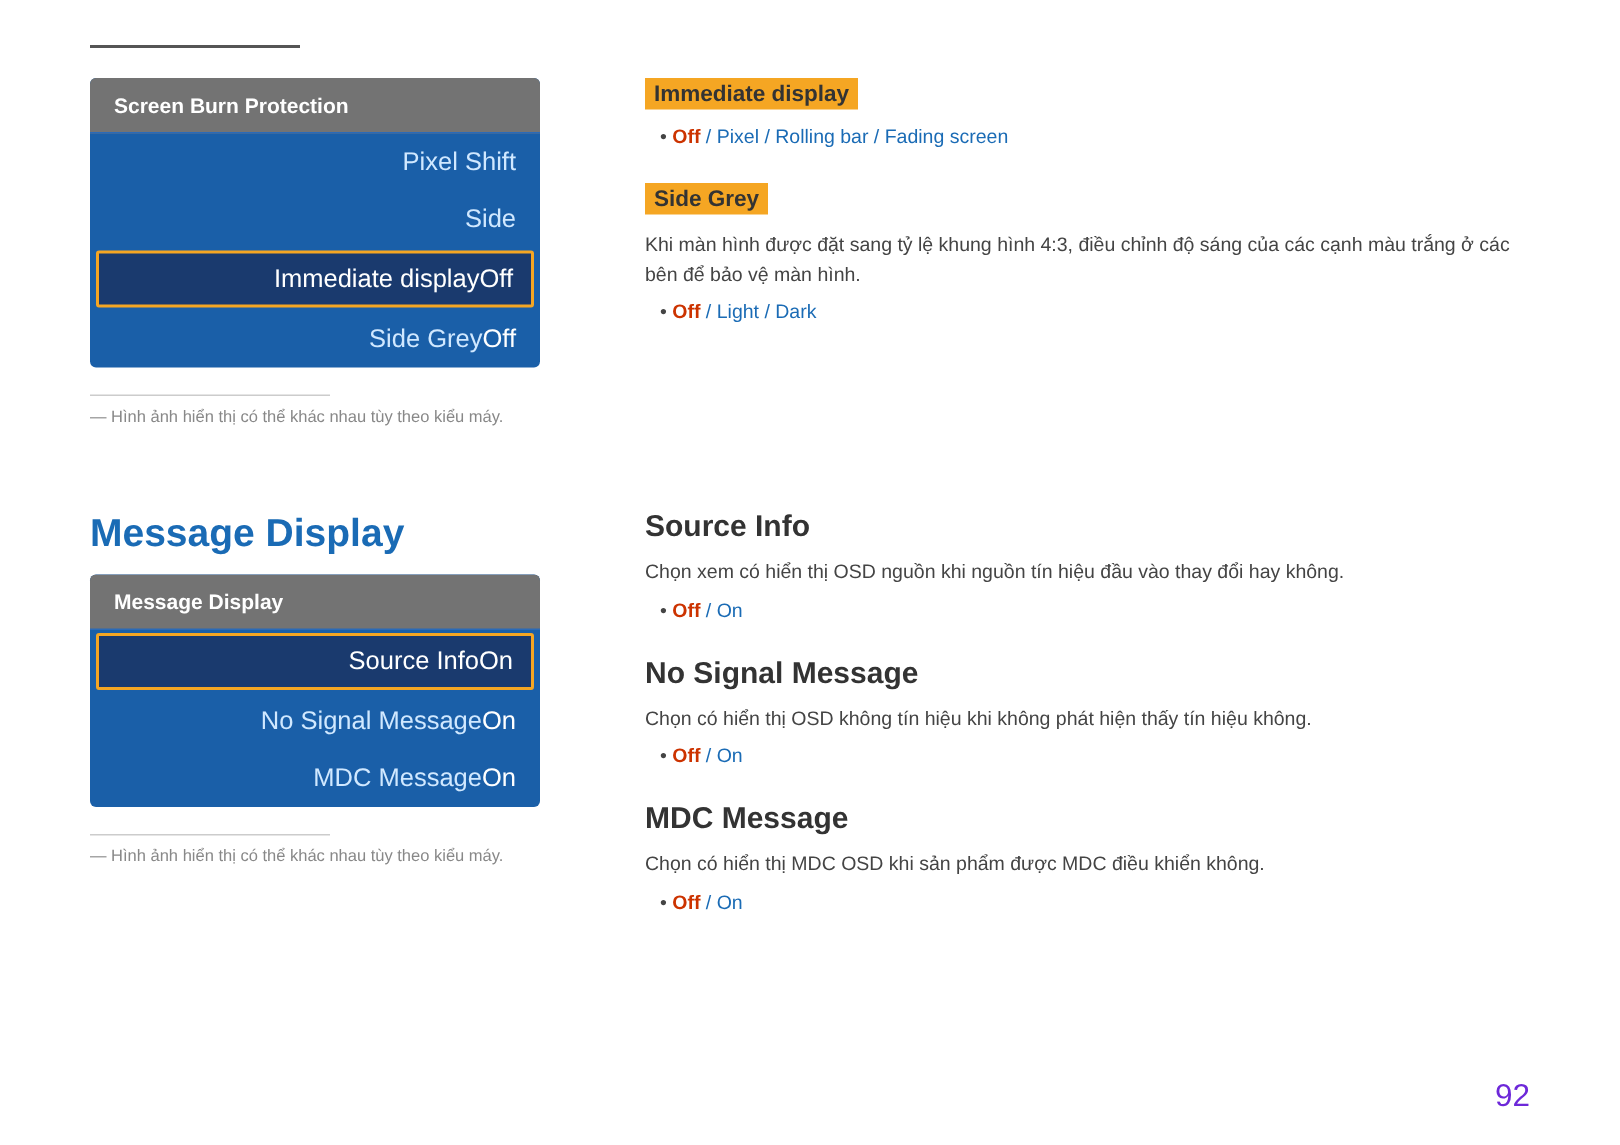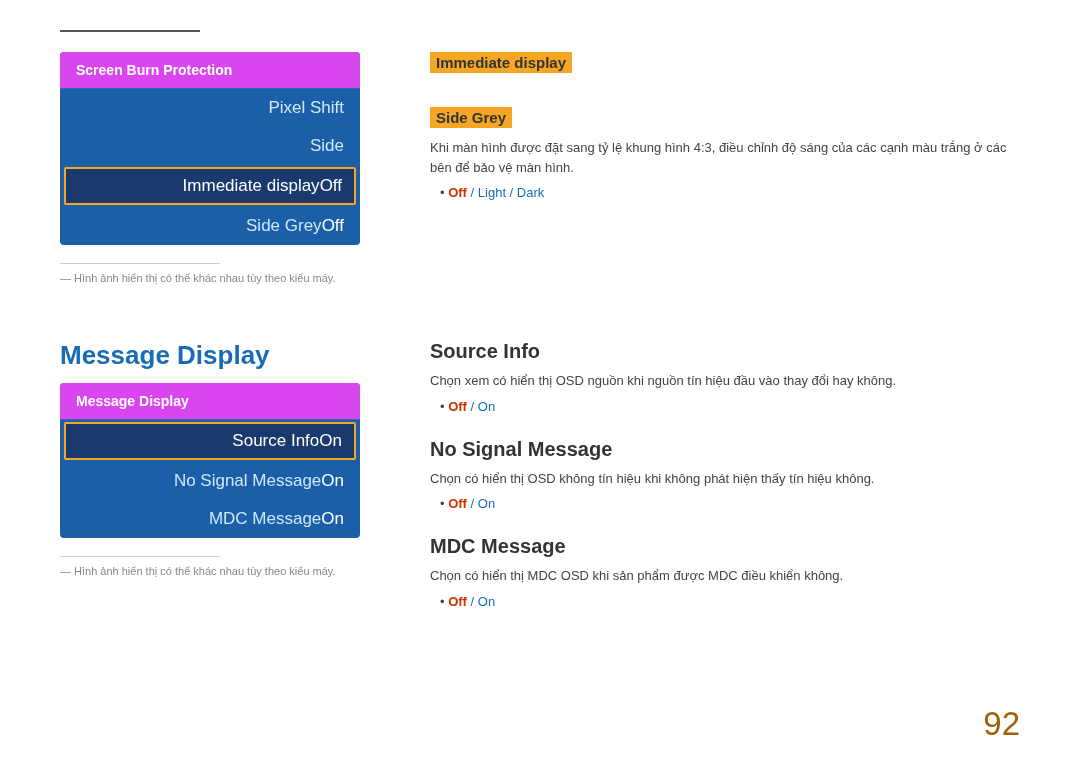--- a/index.html
+++ b/index.html
@@ -43,21 +43,21 @@
 
     
     .menu-box {
       background: #1a5fa8;
       border-radius: 4px;
       overflow: hidden;
       width: 300px;
     }
 
     .menu-box-header {
-      background: #d946ef;
+      background: #737373;
       color: #ffffff;
       font-size: 14px;
       font-weight: bold;
       padding: 10px 16px;
       border-bottom: 1px solid #2a6ab8;
     }
 
     .menu-item {
       padding: 9px 16px;
       color: #d0e8ff;
@@ -159,22 +159,22 @@
       color: #333;
       font-weight: bold;
       margin-bottom: 8px;
     }
 
     
     .page-number {
       position: absolute;
       bottom: 20px;
       right: 60px;
-      font-size: 33px;
-      color: #a16207;
+      font-size: 21px;
+      color: #6d28d9;
     }
   </style>
 </head>
 <body>
 
 <div class="page-container">
 
   <hr class="top-divider">
 
   <div class="two-col">
@@ -198,20 +198,24 @@
       </div>
 
       <hr class="separator-line">
       <p class="footnote">― Hình ảnh hiển thị có thể khác nhau tùy theo kiểu máy.</p>
     </div>
 
     <div class="right-col">
 
       <div>
         <div class="section-title-highlight">Immediate display</div>
+        <p class="bullet-line">
+          <span class="opt-red">Off</span>
+          <span class="opt-link"> / Pixel / Rolling bar / Fading screen</span>
+        </p>
       </div>
 
       <div class="section-gap">
         <div class="section-title-highlight">Side Grey</div>
         <p class="section-desc">Khi màn hình được đặt sang tỷ lệ khung hình 4:3, điều chỉnh độ sáng của các cạnh màu trắng ở các bên để bảo vệ màn hình.</p>
         <p class="bullet-line">
           <span class="opt-red">Off</span>
           <span class="opt-link"> / Light / Dark</span>
         </p>
       </div>

